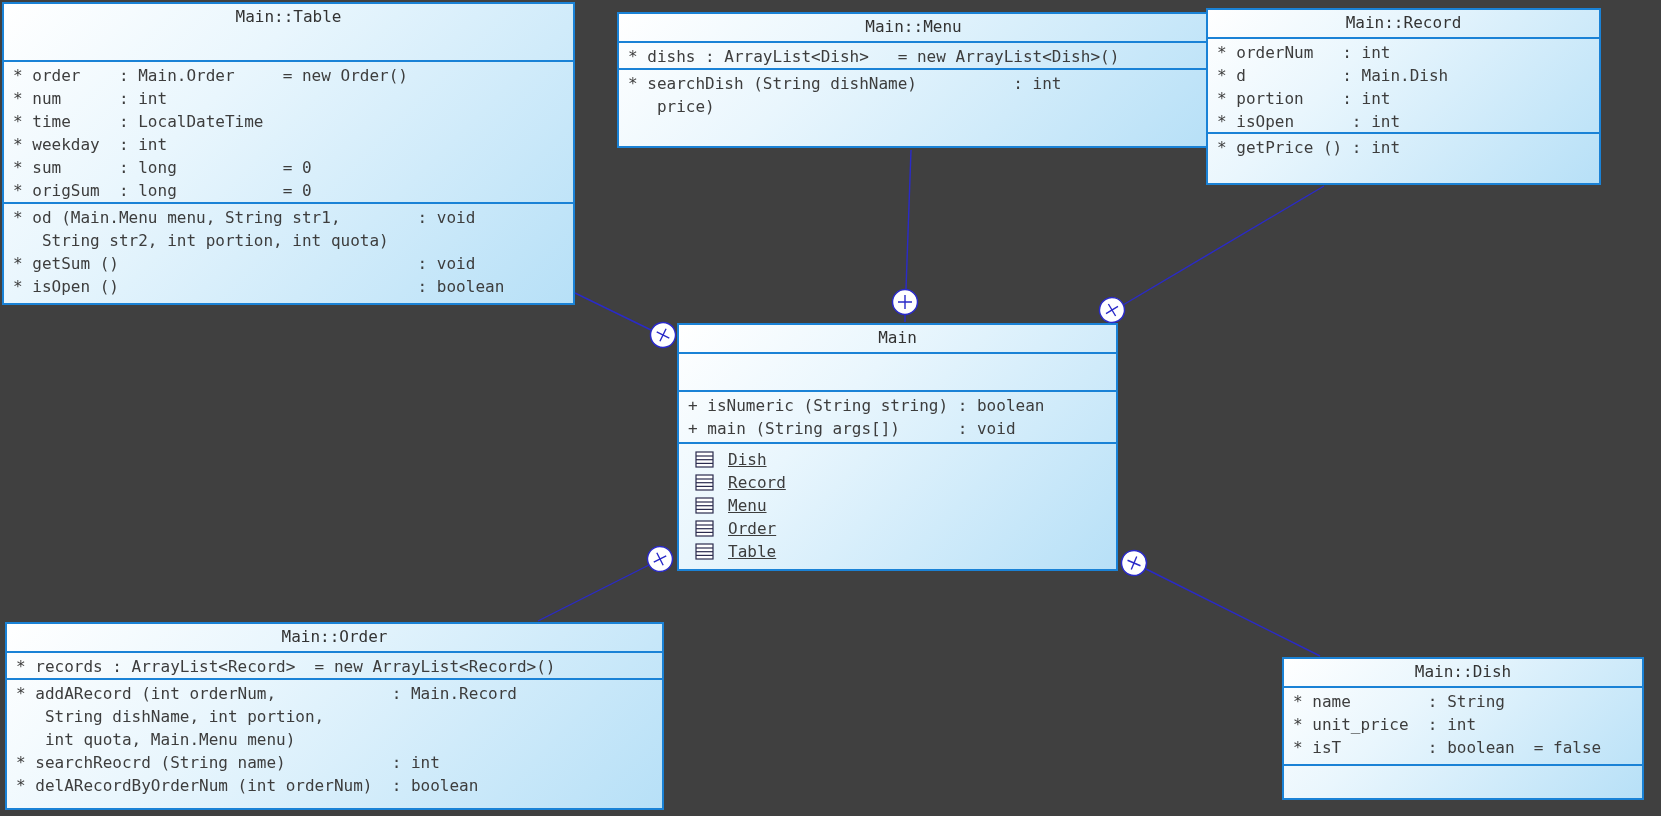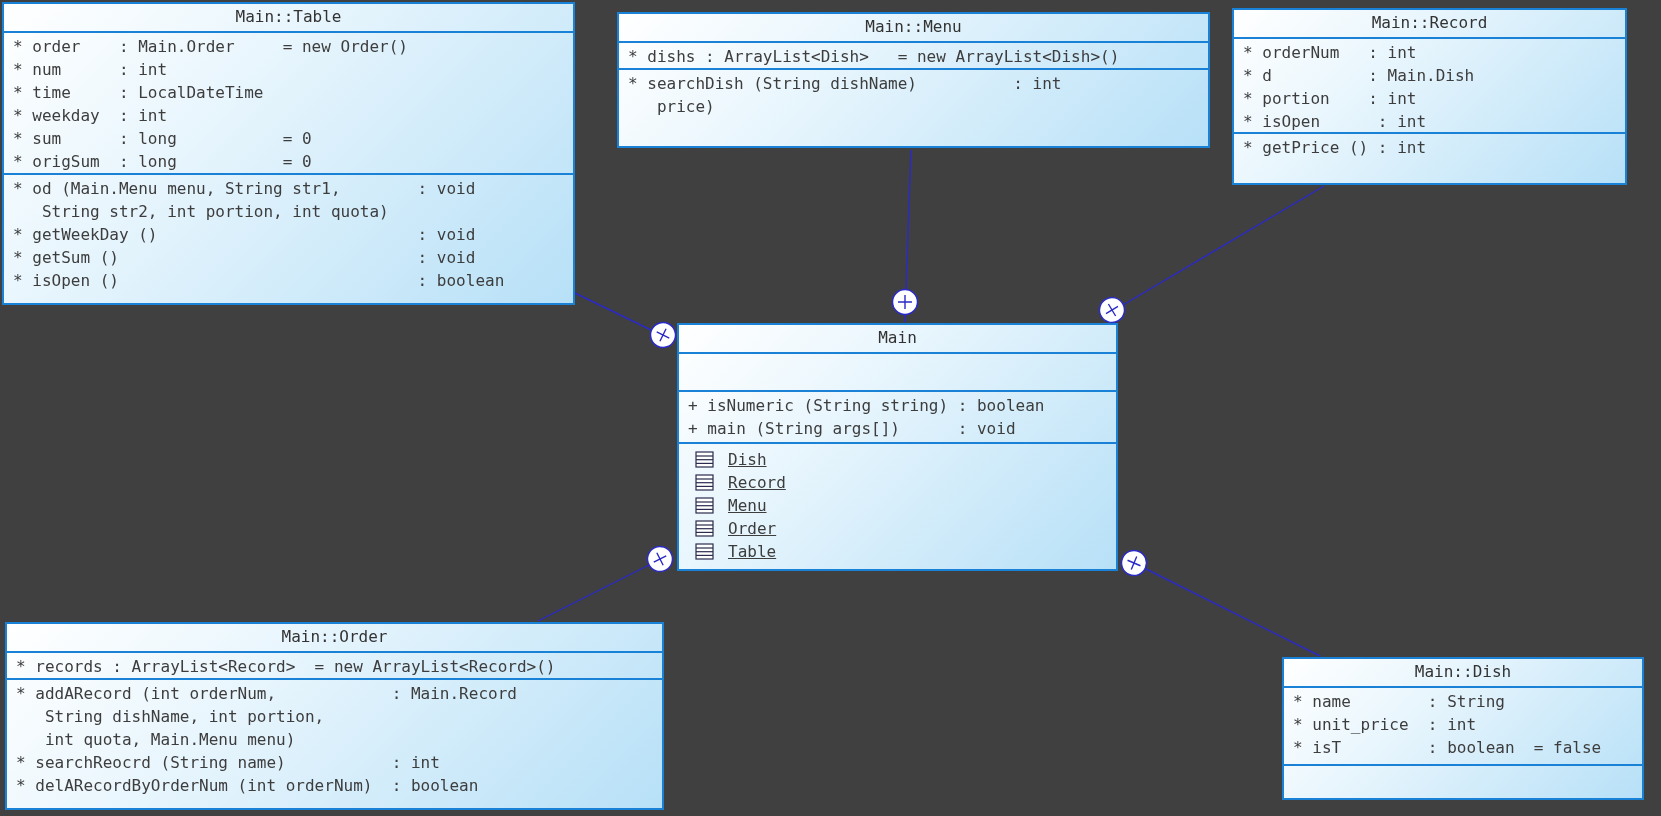--- a/index.html
+++ b/index.html
@@ -37,27 +37,27 @@
   .nested-row{
     display:flex;align-items:center;
     height:23px;padding-left:16px;text-decoration:underline;
   }
   .nested-row .mini-class{flex:0 0 auto;margin-right:14px;display:block;}
   .nested-label{white-space:pre;line-height:23px;}
 
   
   #box-table {left:2px;   top:2px;   width:573px; height:303px;}
   #box-menu  {left:617px; top:12px;  width:593px; height:136px;}
-  #box-record{left:1232px;top:8px;   width:395px; height:177px;}
+  #box-record{left:1206px;top:8px;   width:395px; height:177px;}
   #box-main  {left:677px; top:323px; width:441px; height:248px;}
   #box-order {left:5px;   top:622px; width:659px; height:188px;}
   #box-dish  {left:1282px;top:657px; width:362px; height:143px;}
 
   
-  #box-table  .sec-attrs{height:142px;}  #box-table  .sec-methods{height:130px;}
+  #box-table  .sec-attrs{height:142px;margin-top:29px;}  #box-table  .sec-methods{height:130px;}
   #box-menu   .sec-attrs{height:27px;}   #box-menu   .sec-methods{height:78px;}
   #box-record .sec-attrs{height:95px;}  #box-record .sec-methods{height:27px;}
   #box-main   .sec-attrs{height:38px;}   #box-main   .sec-methods{height:52px;}
   #box-main   .sec-nested{height:127px;padding-top:4px;}
   #box-order  .sec-attrs{height:27px;}   #box-order  .sec-methods{height:130px;}
   #box-dish   .sec-attrs{height:78px;}   #box-dish   .sec-methods{height:34px;}
 
   #connector-layer{position:absolute;left:0;top:0;width:1661px;height:816px;pointer-events:none;}
 </style>
 </head>
@@ -71,21 +71,20 @@
       <div class="uml-row">* order    : Main.Order     = new Order()</div>
       <div class="uml-row">* num      : int</div>
       <div class="uml-row">* time     : LocalDateTime</div>
       <div class="uml-row">* weekday  : int</div>
       <div class="uml-row">* sum      : long           = 0</div>
       <div class="uml-row">* origSum  : long           = 0</div>
     </div>
     <div class="uml-section sec-methods">
       <div class="uml-row">* od (Main.Menu menu, String str1,        : void</div>
       <div class="uml-row">   String str2, int portion, int quota)</div>
-      <div class="uml-row">* getWeekDay ()                           : void</div>
       <div class="uml-row">* getSum ()                               : void</div>
       <div class="uml-row">* isOpen ()                               : boolean</div>
     </div>
   </div>
 
   <div class="uml-class" id="box-menu">
     <div class="uml-title">Main::Menu</div>
     <div class="uml-section sec-attrs">
       <div class="uml-row">* dishs : ArrayList&lt;Dish&gt;   = new ArrayList&lt;Dish&gt;()</div>
     </div>

